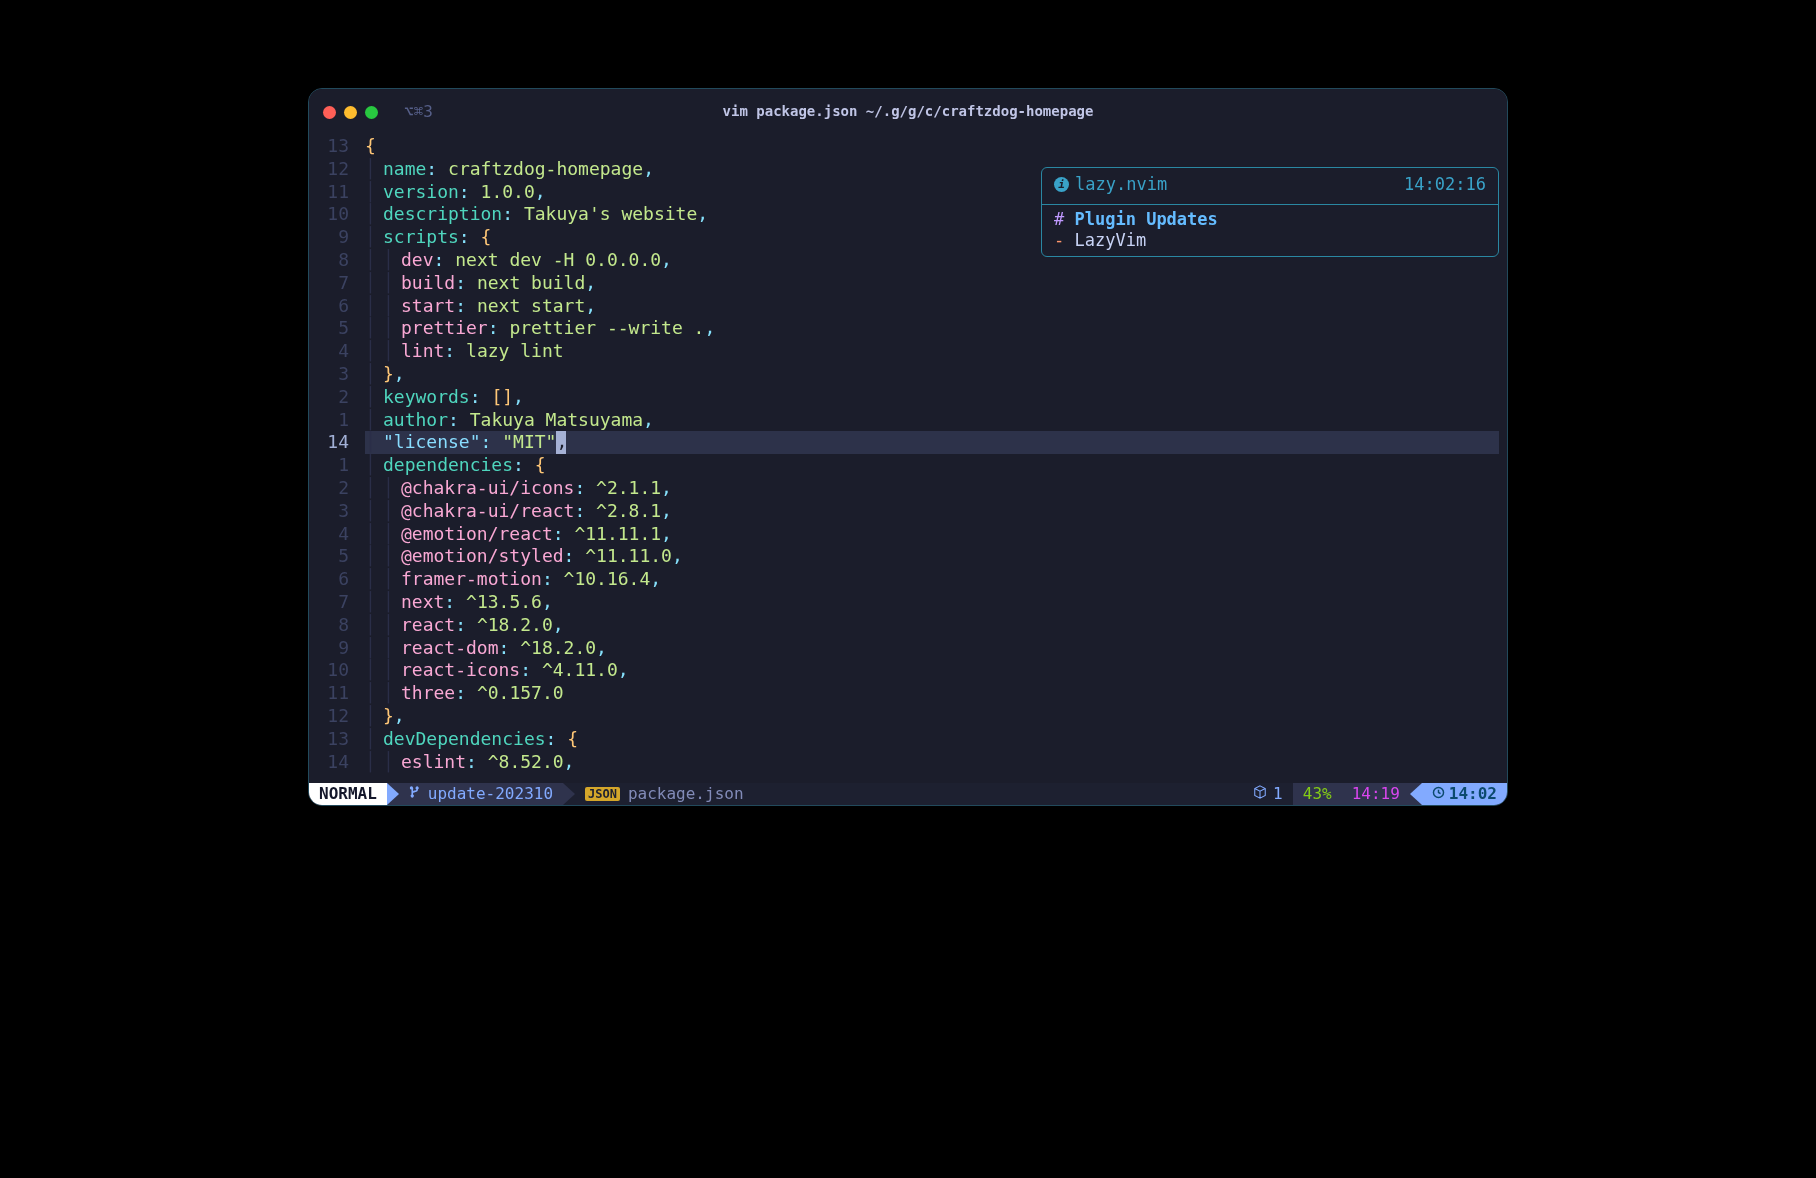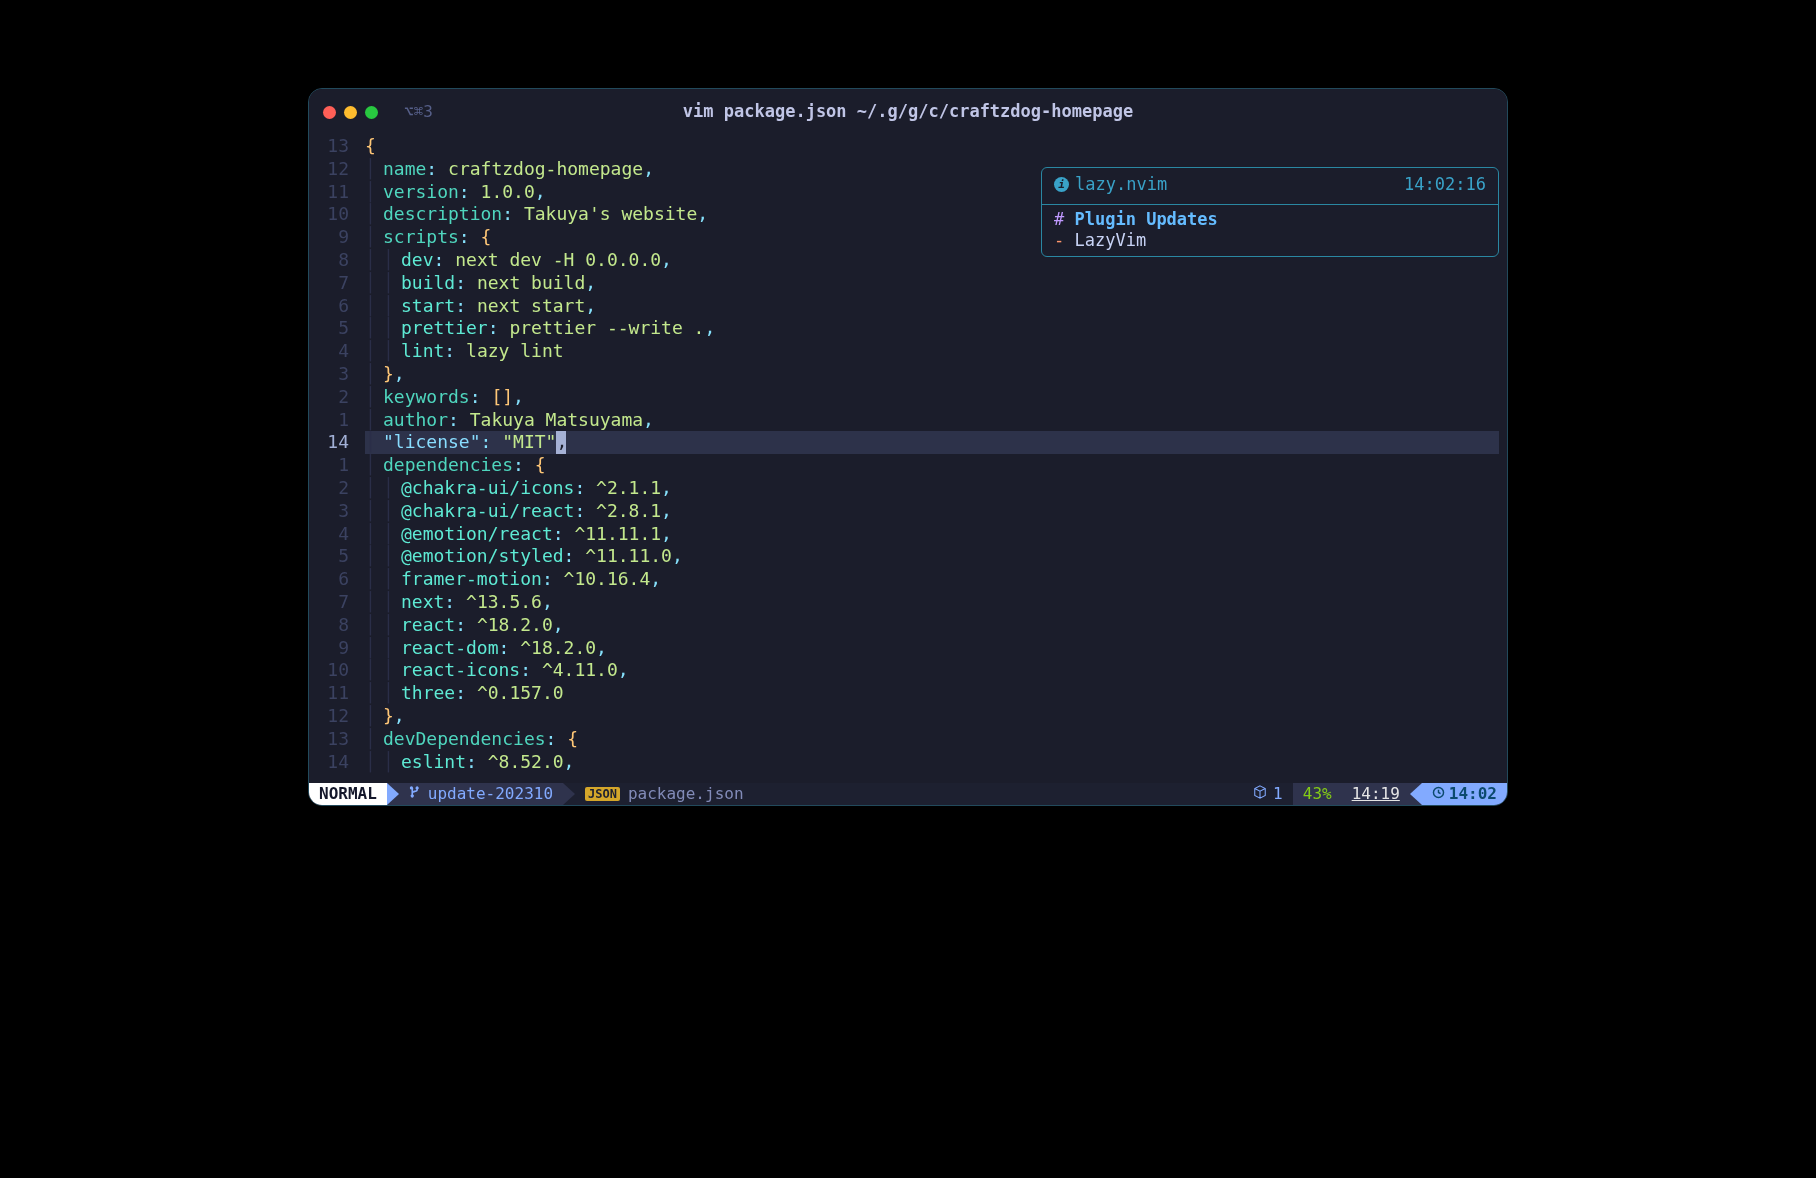--- a/index.html
+++ b/index.html
@@ -38,21 +38,21 @@
   .tl.red { background: #ff5f57; }
   .tl.yellow { background: #febc2e; }
   .tl.green { background: #28c840; }
   .tab-label { color: #565f89; font-weight: 500; font-size: 16px; margin-left: 6px;}
   .window-title {
     position: absolute;
     left: 50%;
     transform: translateX(-50%);
     color: #c0c5e6;
     font-weight: 700;
-    font-size: 17px;
+    font-size: 14px;
   }
   .editor {
     position: relative;
     height: calc(100% - 46px - 22px);
     overflow: hidden;
   }
   .gutter {
     position: absolute;
     left: 0; top: 0; bottom: 0;
     width: 48px;
@@ -64,21 +64,21 @@
   .gutter .ln { height: 22.8px; }
   .gutter .ln.current { color: #a2b0d6; }
   .code {
     position: absolute;
     left: 56px; right: 0; top: 0; bottom: 0;
   }
   .line { height: 22.8px; white-space: pre; }
   .line.cursor-line { background: #2d324a; margin-right: 8px;}
   .indent { display:inline-block; width: 18px; text-align:left; color:#2a2e48; }
   .key1 { color: #4fd6be; }   
-  .key2 { color: #5eead4; }   
+  .key2 { color: #f9a8d4; }   
   .val  { color: #c3e88d; }   
   .punct{ color: #86e1fc; }   
   .brace{ color: #ffc777; }   
   .quoted-key { color: #89ddff; }
   .quoted-val { color: #c3e88d; }
   .cursor-block {
     display:inline-block;
     background:#a5b1d5;
     color:#1b1d2b;
     width: 10px;
@@ -123,21 +123,21 @@
     align-items: stretch;
     font-size: 16px;
   }
   .seg { display:flex; align-items:center; padding: 0 10px; }
   .seg.normal { background:#ffffff; color:#14172b; font-weight:700; }
   .seg.branch { background:#2f334d; color:#82aaff; gap:6px;}
   .seg.file { background:#1d2030; color:#828bb8; gap:8px;}
   .spacer { flex:1; }
   .seg.diag { color:#82aaff; gap:6px;}
   .seg.pct { background:#2f334d; color:#84cc16; }
-  .seg.pos { background:#2f334d; color:#e5e5e5;text-decoration:underline; }
+  .seg.pos { background:#2f334d; color:#d946ef; }
   .seg.clock { background:#82aaff; color:#0c4a6e; font-weight:700; gap:4px;}
   .tri-r { width:0;height:0; align-self:center; border-top:11px solid transparent; border-bottom:11px solid transparent;}
   .tri-normal { border-left:12px solid #82aaff; background:#2f334d;}
   .tri-branch { border-left:12px solid #2f334d; background:#1d2030;}
   .tri-clock-l { width:0;height:0; border-top:11px solid transparent; border-bottom:11px solid transparent; border-right:12px solid #82aaff; background:#2f334d;}
   .branch-icon { color:#82aaff; }
   .json-badge {
     display:inline-block; background:#d4a62a; color:#1d2030;
     font-size:12px; font-weight:bold; padding:1px 3px; border-radius:2px;
     line-height: 1;

